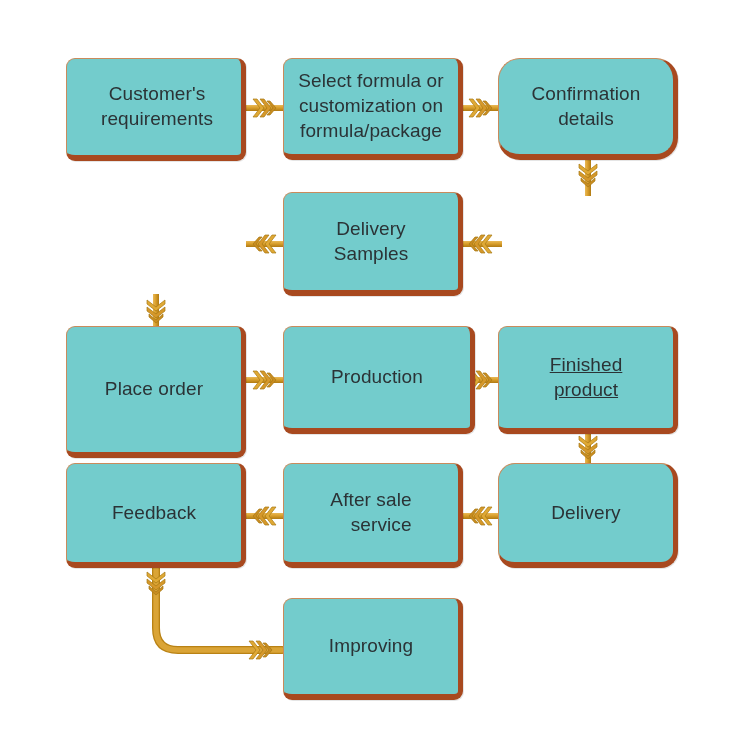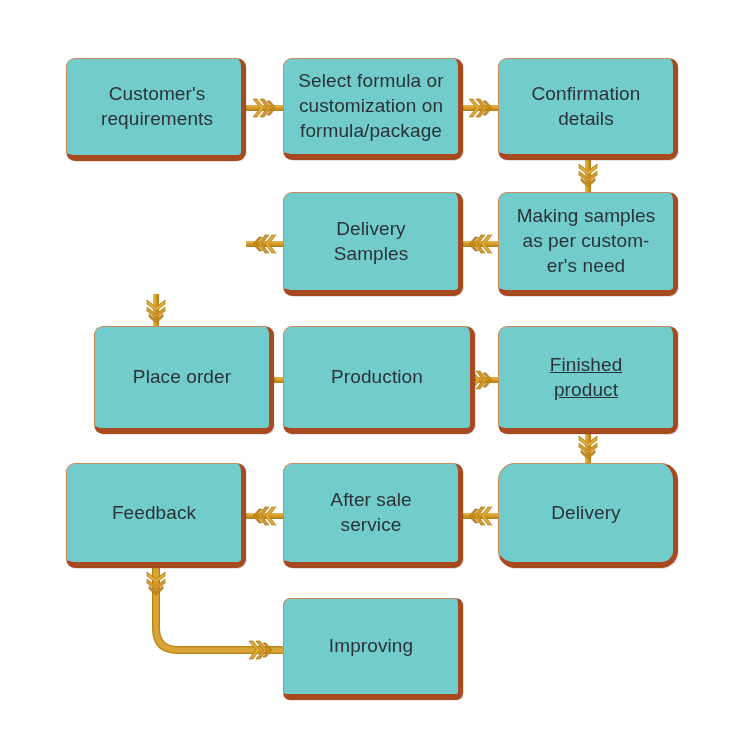--- a/index.html
+++ b/index.html
@@ -127,54 +127,49 @@
 
   <div class="node" style="left:66px;top:58px;width:180px;height:103px;padding-left:14px;">
     <span class="lbl">Customer's
 requirements</span>
   </div>
   <div class="node" style="left:283px;top:58px;width:180px;height:102px;text-align:center;">
     <span class="lbl">Select formula or
 customization on
 formula/package</span>
   </div>
-  <div class="node" style="left:498px;top:58px;width:180px;height:102px;">
+  <div class="node" style="left:498px;top:58px;width:180px;height:102px;border-radius:22px;">
     <span class="lbl">Confirmation
 details</span>
   </div>
 
   <div class="node" style="left:283px;top:192px;width:180px;height:104px;">
     <span class="lbl">Delivery
 Samples</span>
   </div>
-  <div class="node" style="left:498px;top:192px;width:180px;height:104px;">
-    <span class="lbl">Making samples
-as per custom-
-er's need</span>
-  </div>
 
-  <div class="node" style="left:66px;top:326px;width:180px;height:108px;margin-left:28px;">
+  <div class="node" style="left:66px;top:326px;width:180px;height:132px;">
     <span class="lbl">Place order</span>
   </div>
   <div class="node" style="left:283px;top:326px;width:192px;height:108px;">
     <span class="lbl">Production</span>
   </div>
   <div class="node" style="left:498px;top:326px;width:180px;height:108px;text-decoration:underline;">
     <span class="lbl">Finished
 product</span>
   </div>
 
   <div class="node" style="left:66px;top:463px;width:180px;height:105px;">
     <span class="lbl">Feedback</span>
   </div>
-  <div class="node" style="left:283px;top:463px;width:180px;height:105px;">
+  <div class="node" style="left:283px;top:463px;width:180px;height:105px;text-align:right;">
     <span class="lbl">After sale
 service</span>
   </div>
   <div class="node" style="left:498px;top:463px;width:180px;height:105px;border-radius:17px;">
     <span class="lbl">Delivery</span>
   </div>
 
-  <div class="node" style="left:283px;top:598px;width:180px;height:102px;border-radius:7px;">
+  <div class="node" style="left:283px;top:598px;width:180px;height:102px;">
     <span class="lbl">Improving</span>
   </div>
 
 </div>
 
 </body></html>

